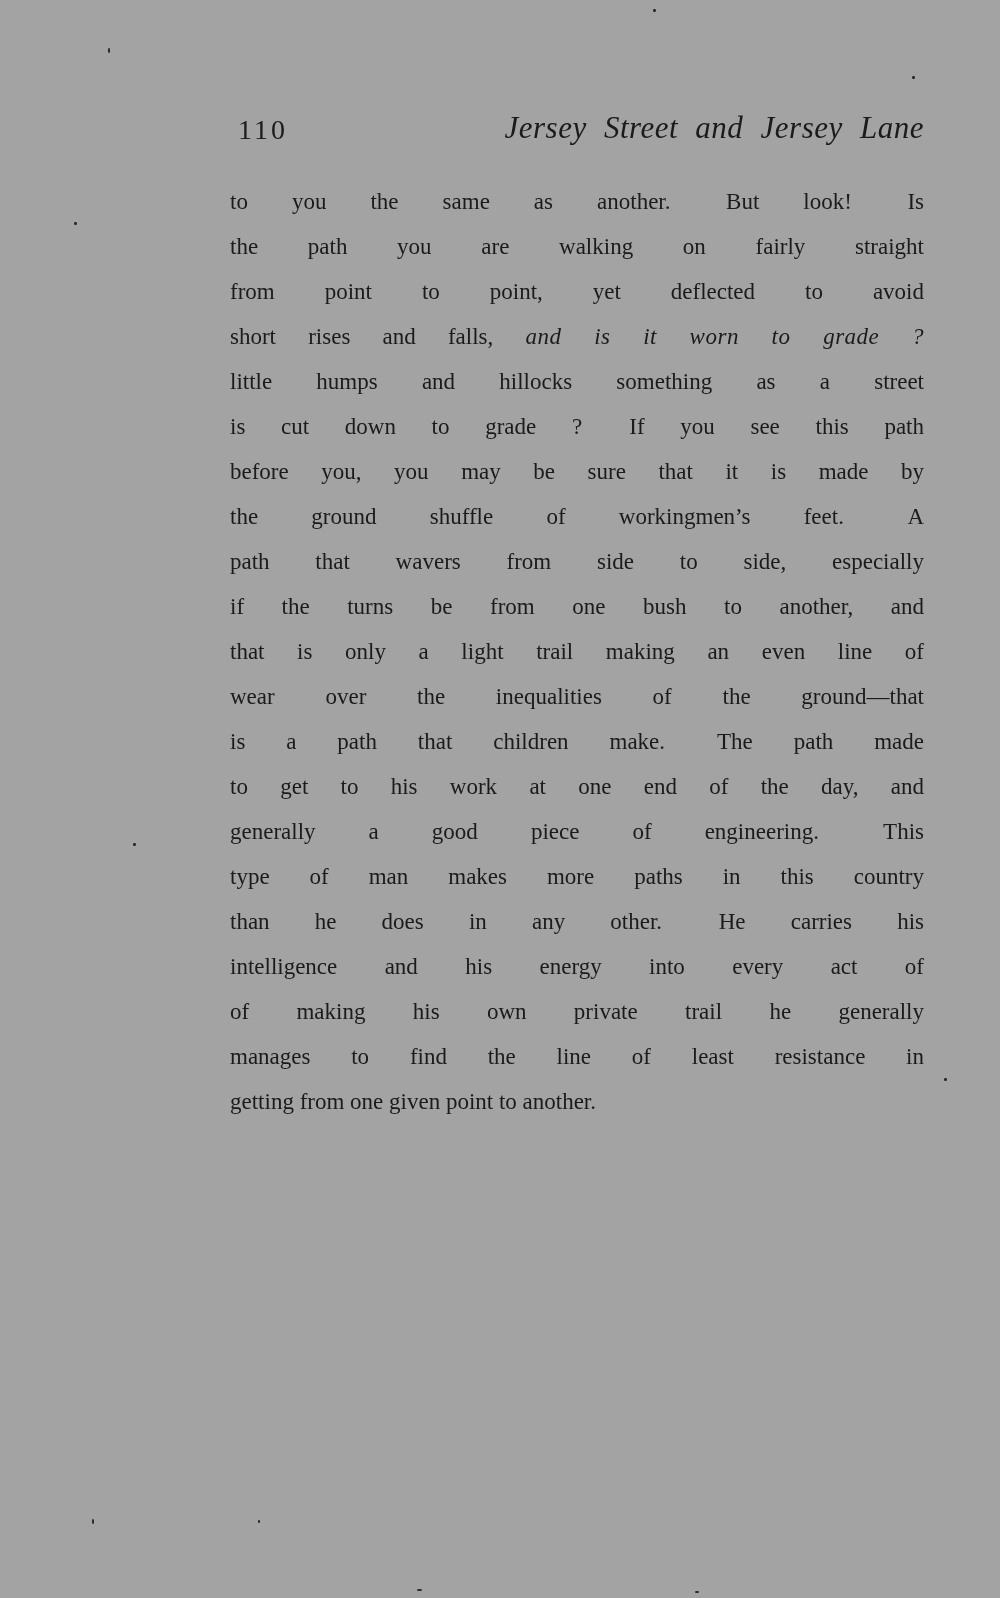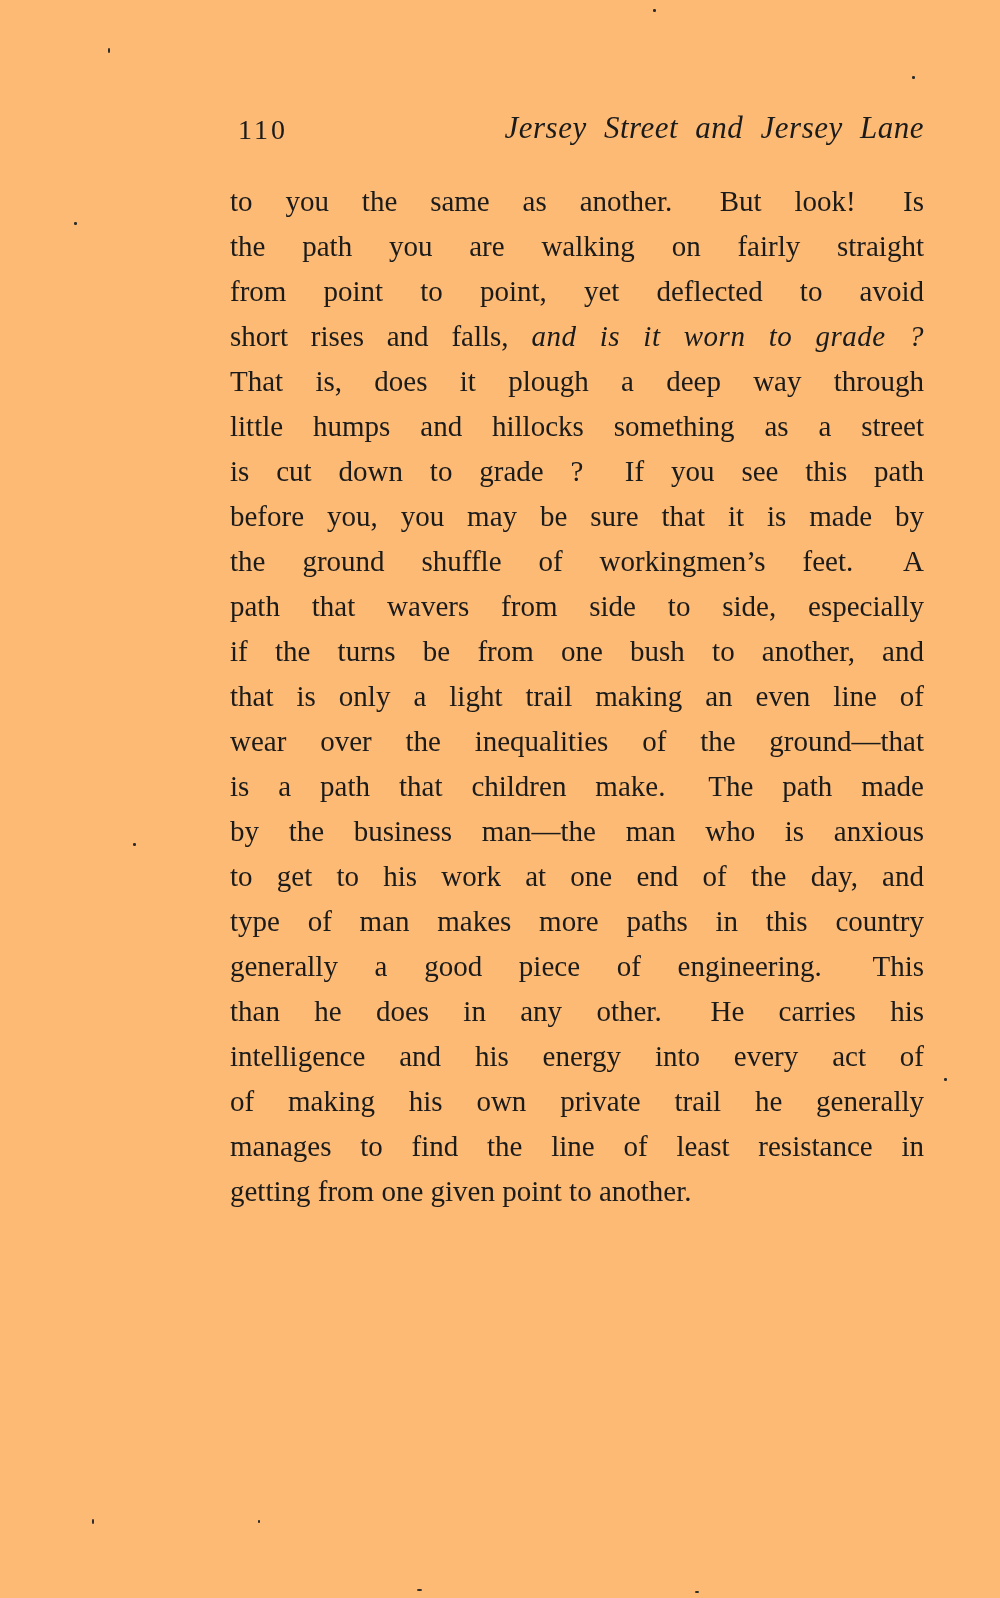--- a/index.html
+++ b/index.html
@@ -12,21 +12,21 @@
     position: relative;
     background: #ffffff;
     font-family: "Liberation Serif", serif;
     overflow: hidden;
   }
   .page {
     position: absolute;
     left: 0; top: 0;
     width: 1000px;
     height: 1598px;
-    background: #fdba74;
+    background: #a3a3a3;
     color: #1b1b1b;
   }
   .header-row {
     position: absolute;
     left: 230px;
     top: 110px;
     width: 694px;
     height: 42px;
   }
   .page-number {
@@ -47,21 +47,21 @@
     font-size: 31px;
     word-spacing: 9px;
     letter-spacing: 0.5px;
     color: #1b1b1b;
   }
   .text-block {
     position: absolute;
     left: 230px;
     top: 179px;
     width: 694px;
-    font-size: 29px;
+    font-size: 23px;
     line-height: 45px;
     color: #1b1b1b;
   }
   .line {
     text-align: justify;
     text-align-last: justify;
     height: 45px;
     overflow: visible;
   }
   .line.para-end {
@@ -84,34 +84,32 @@
   <div class="header-row">
     <span class="page-number">110</span>
     <div class="running-title">Jersey Street and Jersey Lane</div>
   </div>
 
   <div class="text-block" id="text-block">
       <div class="line"><span>to you the same as another.  But look!  Is</span></div>
       <div class="line"><span>the path you are walking on fairly straight</span></div>
       <div class="line"><span>from point to point, yet deflected to avoid</span></div>
       <div class="line"><span>short rises and falls, </span><em>and is it worn to grade ?</em></div>
-      <div class="line"><span>That is, does it plough a deep way through</span></div>
       <div class="line"><span>little humps and hillocks something as a street</span></div>
       <div class="line"><span>is cut down to grade ?  If you see this path</span></div>
       <div class="line"><span>before you, you may be sure that it is made by</span></div>
       <div class="line"><span>the ground shuffle of workingmen’s feet.  A</span></div>
       <div class="line"><span>path that wavers from side to side, especially</span></div>
       <div class="line"><span>if the turns be from one bush to another, and</span></div>
       <div class="line"><span>that is only a light trail making an even line of</span></div>
       <div class="line"><span>wear over the inequalities of the ground—that</span></div>
       <div class="line"><span>is a path that children make.  The path made</span></div>
-      <div class="line"><span>by the business man—the man who is anxious</span></div>
       <div class="line"><span>to get to his work at one end of the day, and</span></div>
+      <div class="line"><span>generally a good piece of engineering.  This</span></div>
       <div class="line"><span>type of man makes more paths in this country</span></div>
-      <div class="line"><span>generally a good piece of engineering.  This</span></div>
       <div class="line"><span>than he does in any other.  He carries his</span></div>
       <div class="line"><span>intelligence and his energy into every act of</span></div>
       <div class="line"><span>of making his own private trail he generally</span></div>
       <div class="line"><span>manages to find the line of least resistance in</span></div>
       <div class="line para-end"><span>getting from one given point to another.</span></div>
     </div>
 
   <div id="artifacts-layer">
       <div class="speck" style="left: 653px; top: 9px; width: 3px; height: 3px;"></div>
       <div class="speck" style="left: 108px; top: 48px; width: 2px; height: 5px;"></div>

